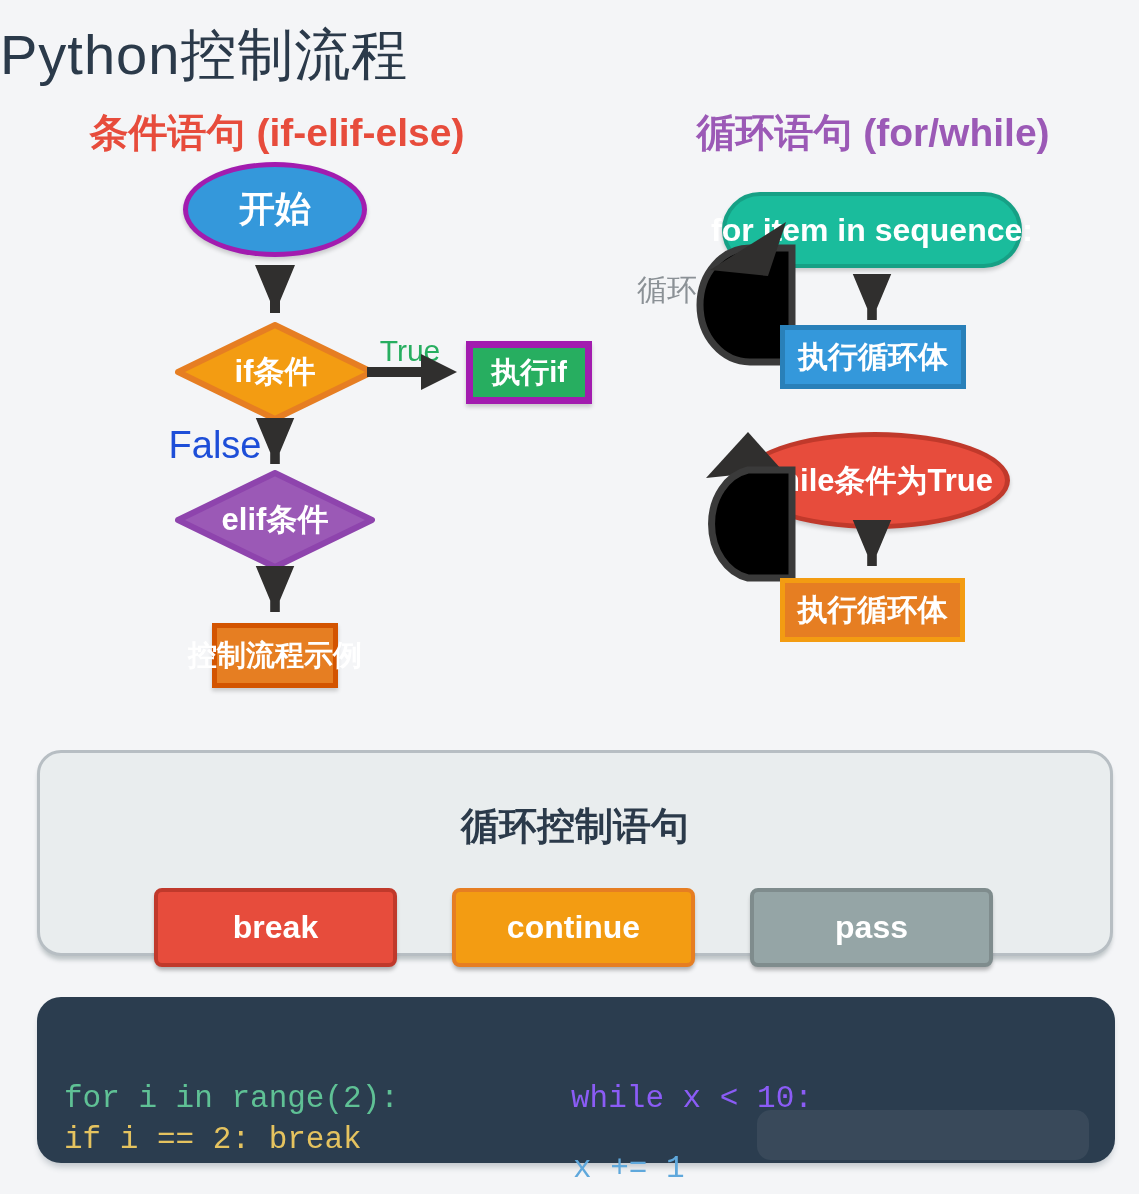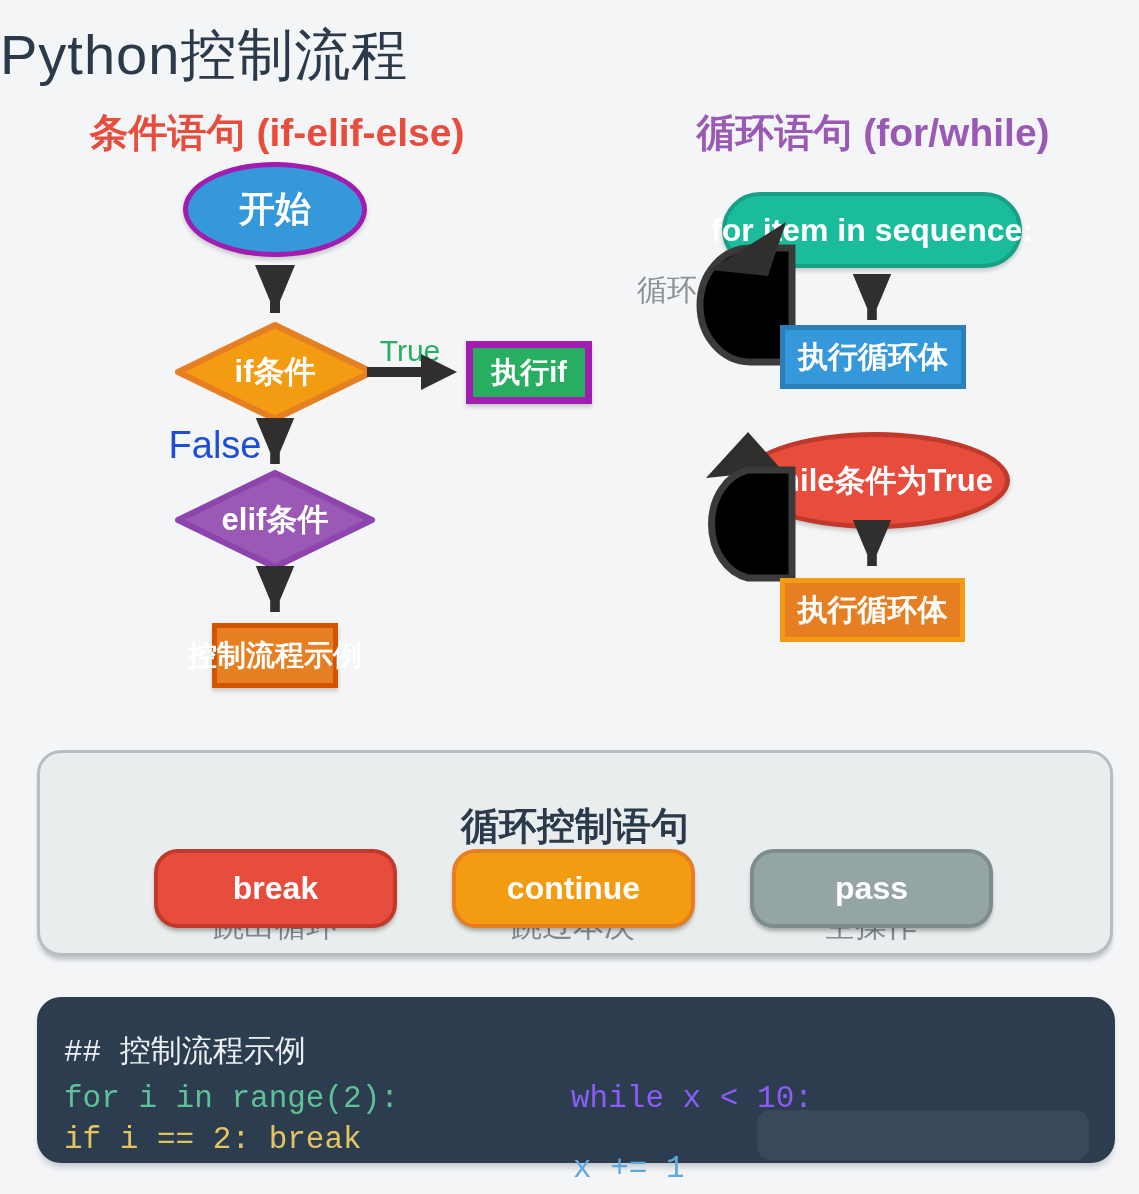--- a/index.html
+++ b/index.html
@@ -60,21 +60,21 @@
   
   .arr{z-index:3;}
 
   
   .panel{left:37px;top:750px;width:1076px;height:206px;background:#e9edee;
     border:3px solid #b7bec3;border-radius:24px;box-sizing:border-box;
     box-shadow:0 5px 4px -1px rgba(127,140,141,0.45);z-index:1;}
   .panel-title{left:575px;top:801px;transform:translateX(-50%);font-size:38px;font-weight:bold;
     color:#2b3a4a;white-space:nowrap;z-index:2;}
   .kw-desc{top:905px;transform:translateX(-50%);color:#7f8c8d;font-size:31px;white-space:nowrap;z-index:2;}
-  .kw-btn{top:849px;width:243px;height:79px;border-radius:24px;box-sizing:border-box;
+  .kw-btn{top:888px;width:243px;height:79px;border-radius:8px;box-sizing:border-box;
     color:#fff;font-weight:bold;font-size:32px;z-index:3;
     box-shadow:0 4px 4px -1px rgba(0,0,0,0.3);}
   .btn-break{left:154px;background:#e74c3c;border:4px solid #c0392b;}
   .btn-continue{left:452px;background:#f39c12;border:4px solid #e67e22;}
   .btn-pass{left:750px;background:#95a5a6;border:4px solid #7f8c8d;}
   .desc-break{left:275px;}
   .desc-continue{left:573px;}
   .desc-pass{left:871px;}
 
   
@@ -189,19 +189,18 @@
   <div class="abs kw-desc desc-continue">跳过本次</div>
   <div class="abs kw-desc desc-pass">空操作</div>
 
   <div class="abs ctr kw-btn btn-break">break</div>
   <div class="abs ctr kw-btn btn-continue">continue</div>
   <div class="abs ctr kw-btn btn-pass">pass</div>
 
   <div class="abs codeblock"></div>
   <div class="abs code-band"></div>
 
-  <div class="abs code-line cl-comment">## 控制流程示例</div>
   <div class="abs code-line cl-for">for i in range(2):</div>
   <div class="abs code-line cl-if">if i == 2: break</div>
   <div class="abs code-line cl-while">while x &lt; 10:</div>
   <div class="abs code-line cl-x">x += 1</div>
 
 </div>
 
 </body></html>

